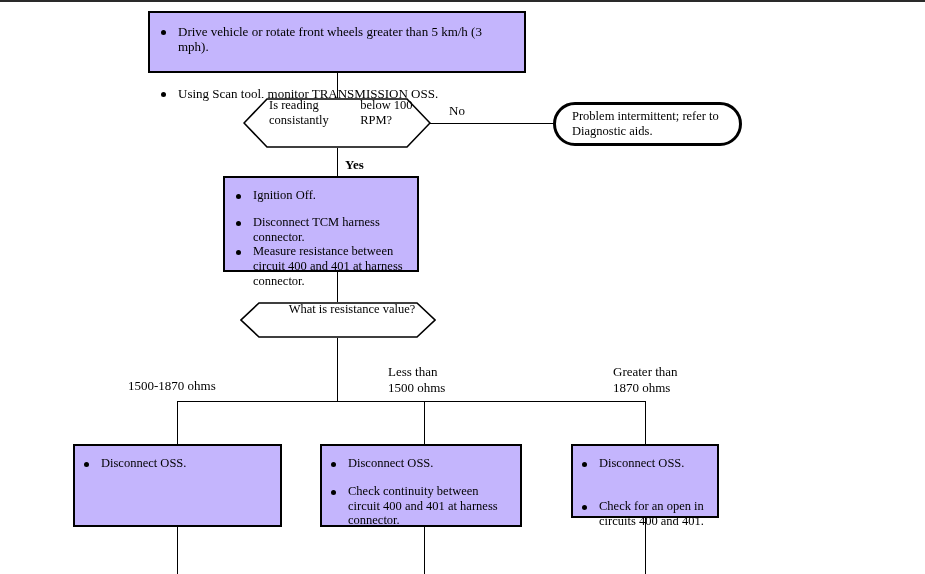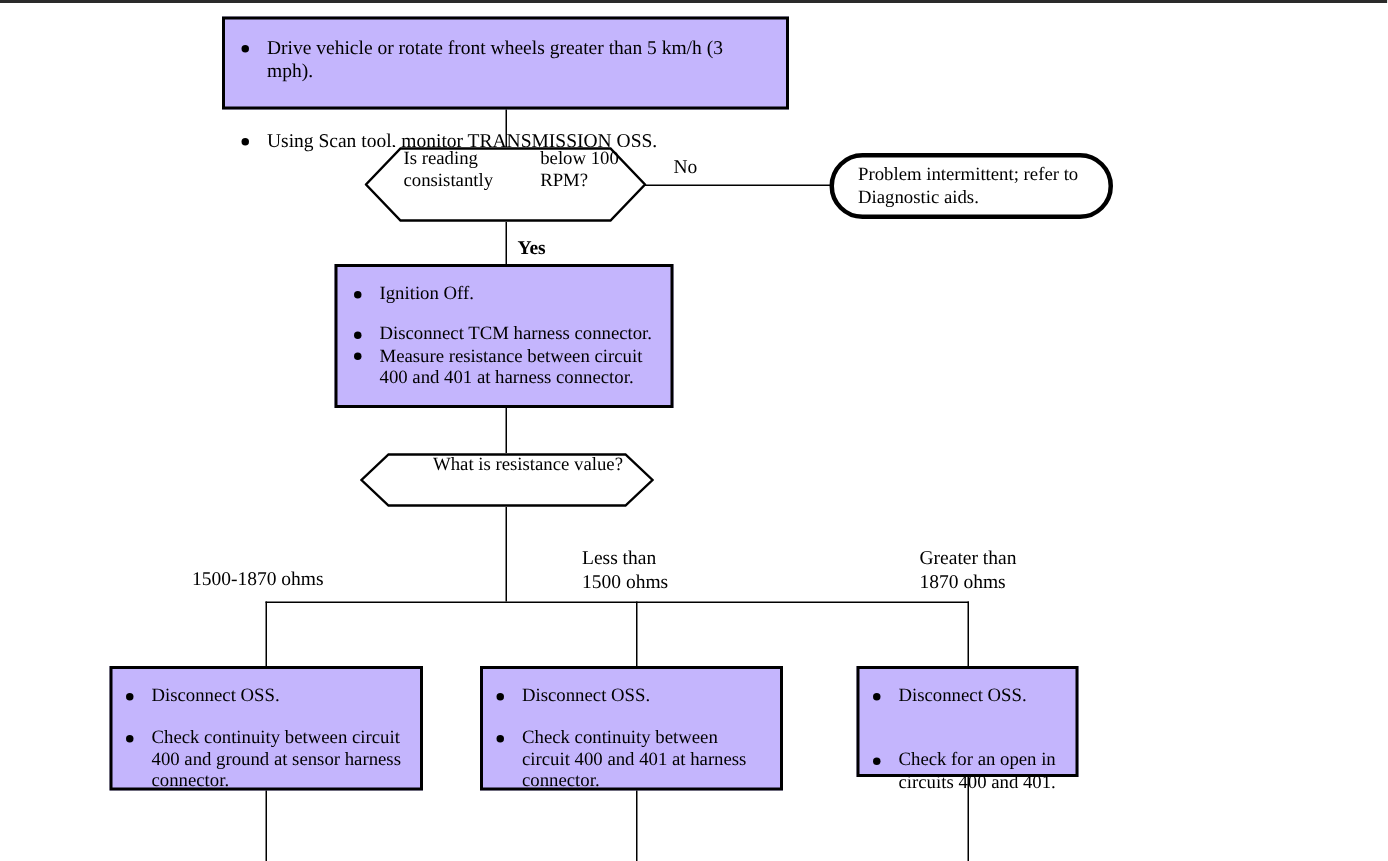--- a/index.html
+++ b/index.html
@@ -144,21 +144,21 @@
   <div class="edge-label fs13" style="left:449px; top:103px;">No</div>
 
   <div class="terminator" style="left:553px; top:102px; width:189px; height:44px; padding:0 16px;">
     <div class="fs12">Problem intermittent; refer to</div>
     <div class="fs12">Diagnostic aids.</div>
   </div>
 
   <div class="vline" style="left:337px; top:148px; height:30px;"></div>
   <div class="edge-label fs13" style="left:345px; top:157px;font-weight:bold;">Yes</div>
 
-  <div class="proc" style="left:223px; top:176px; width:226px; height:96px; padding:10px 10px 0 8px;">
+  <div class="proc" style="left:223px; top:176px; width:196px; height:96px; padding:10px 10px 0 8px;">
     <ul>
       <li class="fs12">Ignition Off.</li>
       <li class="fs12" style="margin-top:12px;">Disconnect TCM harness connector.</li>
       <li class="fs12" style="">Measure resistance between circuit 400 and 401 at harness connector.</li>
     </ul>
   </div>
 
   <div class="vline" style="left:337px; top:272px; height:32px;"></div>
 
   <div class="decision" style="left:240px; top:302px; width:196px; height:36px;">
@@ -180,21 +180,20 @@
   <div class="edge-label fs13" style="left:613px; top:364px;">Greater than
 1870 ohms</div>
 
   <div class="vline" style="left:177px; top:401px; height:43px;"></div>
   <div class="vline" style="left:424px; top:401px; height:43px;"></div>
   <div class="vline" style="left:645px; top:401px; height:43px;"></div>
 
   <div class="proc" style="left:73px; top:444px; width:209px; height:83px; padding:10px 8px 0 6px;">
     <ul>
       <li class="fs12">Disconnect OSS.</li>
-      <li class="fs12" style="margin-top:13px;">Check continuity between circuit 400 and ground at sensor harness connector.</li>
     </ul>
   </div>
 
   <div class="proc" style="left:320px; top:444px; width:202px; height:83px; padding:10px 8px 0 6px;">
     <ul>
       <li class="fs12">Disconnect OSS.</li>
       <li class="fs12" style="margin-top:13px;">Check continuity between circuit 400 and 401 at harness connector.</li>
     </ul>
   </div>
 

